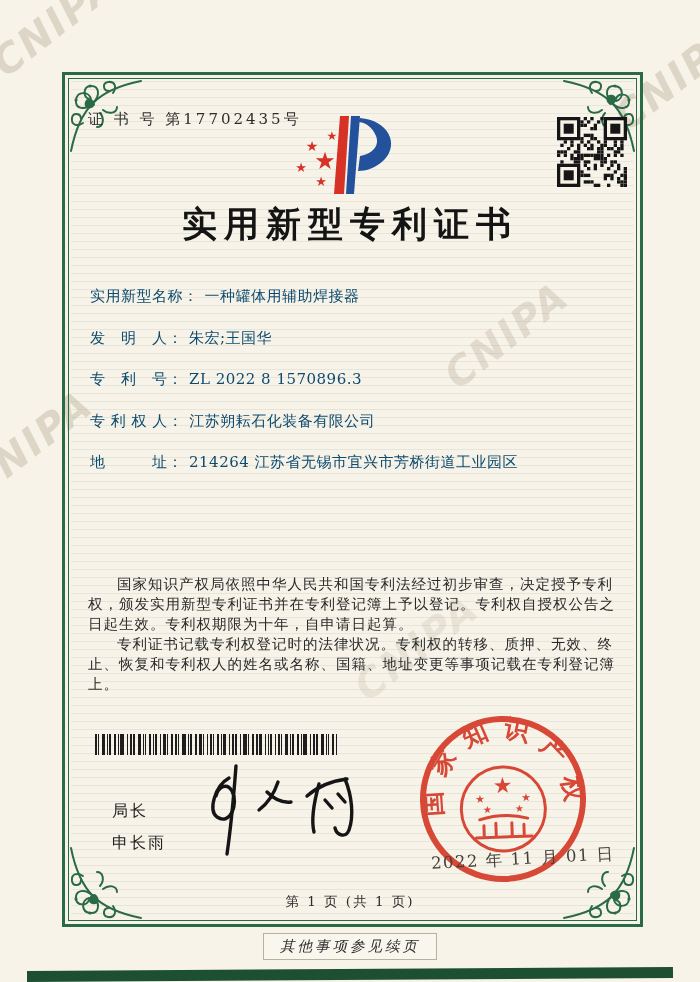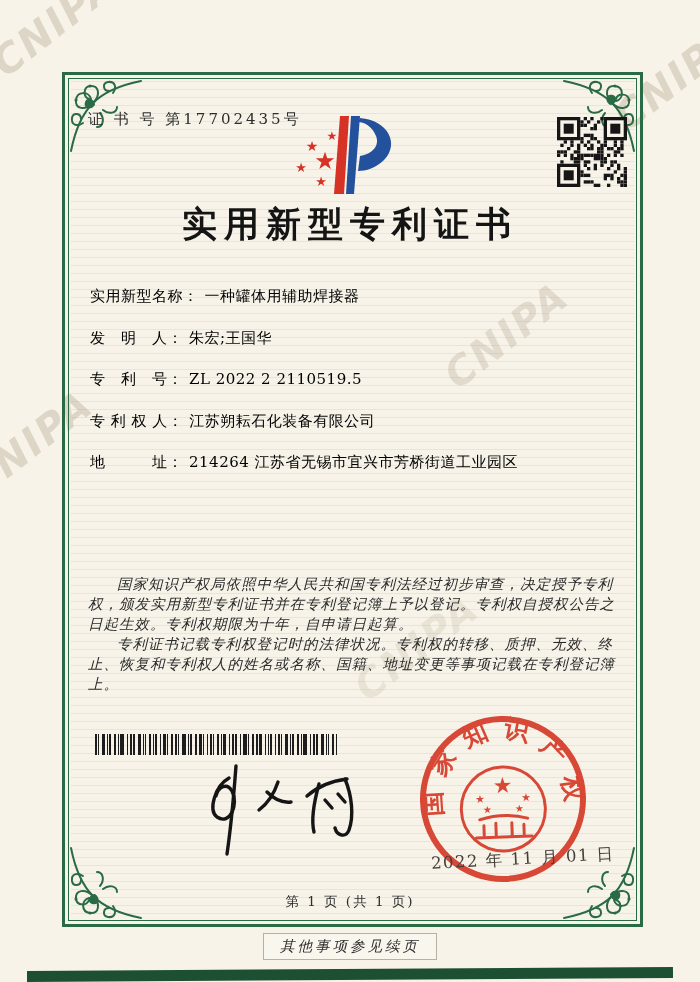--- a/index.html
+++ b/index.html
@@ -23,28 +23,28 @@
   .orn.tr{right:2px;top:2px;transform:rotate(270deg);}
   .orn.bl{left:2px;bottom:2px;transform:rotate(90deg);}
   .orn.br{right:2px;bottom:2px;}
 
   .cert-no{position:absolute;left:88px;top:110px;font-size:15px;letter-spacing:3px;color:#2c2c2c;}
   .logo{position:absolute;left:288px;top:110px;width:150px;height:90px;}
   .qr{position:absolute;left:557px;top:117px;width:70px;height:70px;}
   .title{position:absolute;left:0;right:0;top:201px;text-align:center;margin:0;
          font-size:35px;font-weight:bold;letter-spacing:7px;color:#141414;}
 
-  .rows{position:absolute;left:90px;top:287px;width:540px;font-size:15px;color:#000000;letter-spacing:.5px;}
+  .rows{position:absolute;left:90px;top:287px;width:540px;font-size:15px;color:#0c4a6e;letter-spacing:.5px;}
   .row{height:41.5px;white-space:nowrap;}
   .flabel{display:inline-block;}
   .fvalue{display:inline-block;margin-left:6px;}
   .row.double .second{margin-left:62px;}
 
   .paras{position:absolute;left:88px;top:574px;width:534px;font-size:14.5px;line-height:20px;
-         color:#2a2a2a;letter-spacing:1px;font-style:italic;}
+         color:#2a2a2a;letter-spacing:1px;}
   .paras p{margin:0;text-indent:2em;}
 
   .barcode{position:absolute;left:95px;top:734px;width:262px;height:21px;font-size:0;white-space:nowrap;}
   .barcode span{display:inline-block;height:100%;background:#1d1d1d;vertical-align:top;}
 
   .signer{position:absolute;left:112px;top:795px;font-family:"DejaVu Sans","Liberation Sans",sans-serif;
           font-size:16px;color:#222;line-height:32px;letter-spacing:2px;}
   .signature{position:absolute;left:195px;top:760px;width:190px;height:102px;}
 
   .seal{position:absolute;left:417px;top:713px;width:172px;height:172px;transform:rotate(-2deg);opacity:.92;}
@@ -256,37 +256,41 @@
   <h1 class="title">实用新型专利证书</h1>
 
   <div class="rows">
     <div class="row">
       <span class="flabel">实用新型名称：</span><span class="fvalue">一种罐体用辅助焊接器</span>
     </div>
     <div class="row">
       <span class="flabel">发　明　人：</span><span class="fvalue">朱宏;王国华</span>
     </div>
     <div class="row">
-      <span class="flabel">专　利　号：</span><span class="fvalue">ZL 2022 2 2110519.5</span>
+      <span class="flabel">专　利　号：</span><span class="fvalue">ZL 2022 8 1570896.3</span>
     </div>
     <div class="row">
       <span class="flabel">专 利 权 人：</span><span class="fvalue">江苏朔耘石化装备有限公司</span>
     </div>
     <div class="row">
       <span class="flabel">地　　　址：</span><span class="fvalue">214264 江苏省无锡市宜兴市芳桥街道工业园区</span>
     </div>
   </div>
 
   <div class="paras">
     <p>国家知识产权局依照中华人民共和国专利法经过初步审查，决定授予专利权，颁发实用新型专利证书并在专利登记簿上予以登记。专利权自授权公告之日起生效。专利权期限为十年，自申请日起算。</p>
     <p>专利证书记载专利权登记时的法律状况。专利权的转移、质押、无效、终止、恢复和专利权人的姓名或名称、国籍、地址变更等事项记载在专利登记簿上。</p>
   </div>
 
   <div class="barcode"><span style="width:2px;margin-right:1px"></span><span style="width:1px;margin-right:3px"></span><span style="width:3px;margin-right:2px"></span><span style="width:1px;margin-right:1px"></span><span style="width:2px;margin-right:3px"></span><span style="width:2px;margin-right:2px"></span><span style="width:1px;margin-right:1px"></span><span style="width:4px;margin-right:3px"></span><span style="width:1px;margin-right:2px"></span><span style="width:2px;margin-right:1px"></span><span style="width:2px;margin-right:3px"></span><span style="width:3px;margin-right:2px"></span><span style="width:1px;margin-right:1px"></span><span style="width:1px;margin-right:3px"></span><span style="width:2px;margin-right:2px"></span><span style="width:1px;margin-right:1px"></span><span style="width:2px;margin-right:3px"></span><span style="width:1px;margin-right:2px"></span><span style="width:3px;margin-right:1px"></span><span style="width:1px;margin-right:3px"></span><span style="width:2px;margin-right:2px"></span><span style="width:2px;margin-right:1px"></span><span style="width:1px;margin-right:3px"></span><span style="width:4px;margin-right:2px"></span><span style="width:1px;margin-right:1px"></span><span style="width:2px;margin-right:3px"></span><span style="width:2px;margin-right:2px"></span><span style="width:3px;margin-right:1px"></span><span style="width:1px;margin-right:3px"></span><span style="width:1px;margin-right:2px"></span><span style="width:2px;margin-right:1px"></span><span style="width:1px;margin-right:3px"></span><span style="width:2px;margin-right:2px"></span><span style="width:1px;margin-right:1px"></span><span style="width:3px;margin-right:3px"></span><span style="width:1px;margin-right:2px"></span><span style="width:2px;margin-right:1px"></span><span style="width:2px;margin-right:3px"></span><span style="width:1px;margin-right:2px"></span><span style="width:4px;margin-right:1px"></span><span style="width:1px;margin-right:3px"></span><span style="width:2px;margin-right:2px"></span><span style="width:2px;margin-right:1px"></span><span style="width:3px;margin-right:3px"></span><span style="width:1px;margin-right:2px"></span><span style="width:1px;margin-right:1px"></span><span style="width:2px;margin-right:3px"></span><span style="width:1px;margin-right:2px"></span><span style="width:2px;margin-right:1px"></span><span style="width:1px;margin-right:3px"></span><span style="width:3px;margin-right:2px"></span><span style="width:1px;margin-right:1px"></span><span style="width:2px;margin-right:3px"></span><span style="width:2px;margin-right:2px"></span><span style="width:1px;margin-right:1px"></span><span style="width:4px;margin-right:3px"></span><span style="width:1px;margin-right:2px"></span><span style="width:2px;margin-right:1px"></span><span style="width:2px;margin-right:3px"></span><span style="width:3px;margin-right:2px"></span><span style="width:1px;margin-right:1px"></span><span style="width:1px;margin-right:3px"></span><span style="width:2px;margin-right:2px"></span><span style="width:1px;margin-right:1px"></span></div>
 
+  <div class="signer">
+    <div>局长</div>
+    <div>申长雨</div>
+  </div>
 
   <svg class="signature" viewBox="0 0 190 102">
     <g fill="none" stroke="#151515" stroke-width="3.4" stroke-linecap="round">
       <path d="M34 18 C20 26 13 50 22 57 C35 66 44 44 37 31 C32 22 23 27 21 36"></path>
       <path d="M41 6 C39 32 37 60 32 94"></path>
       <path d="M83 22 C79 34 72 44 64 50"></path>
       <path d="M72 32 C79 39 88 43 96 42"></path>
       <path d="M112 36 C122 27 136 21 152 19"></path>
       <path d="M124 24 C119 42 116 60 119 72"></path>
       <path d="M150 19 C157 36 159 56 154 70 C151 78 142 76 140 68"></path>

